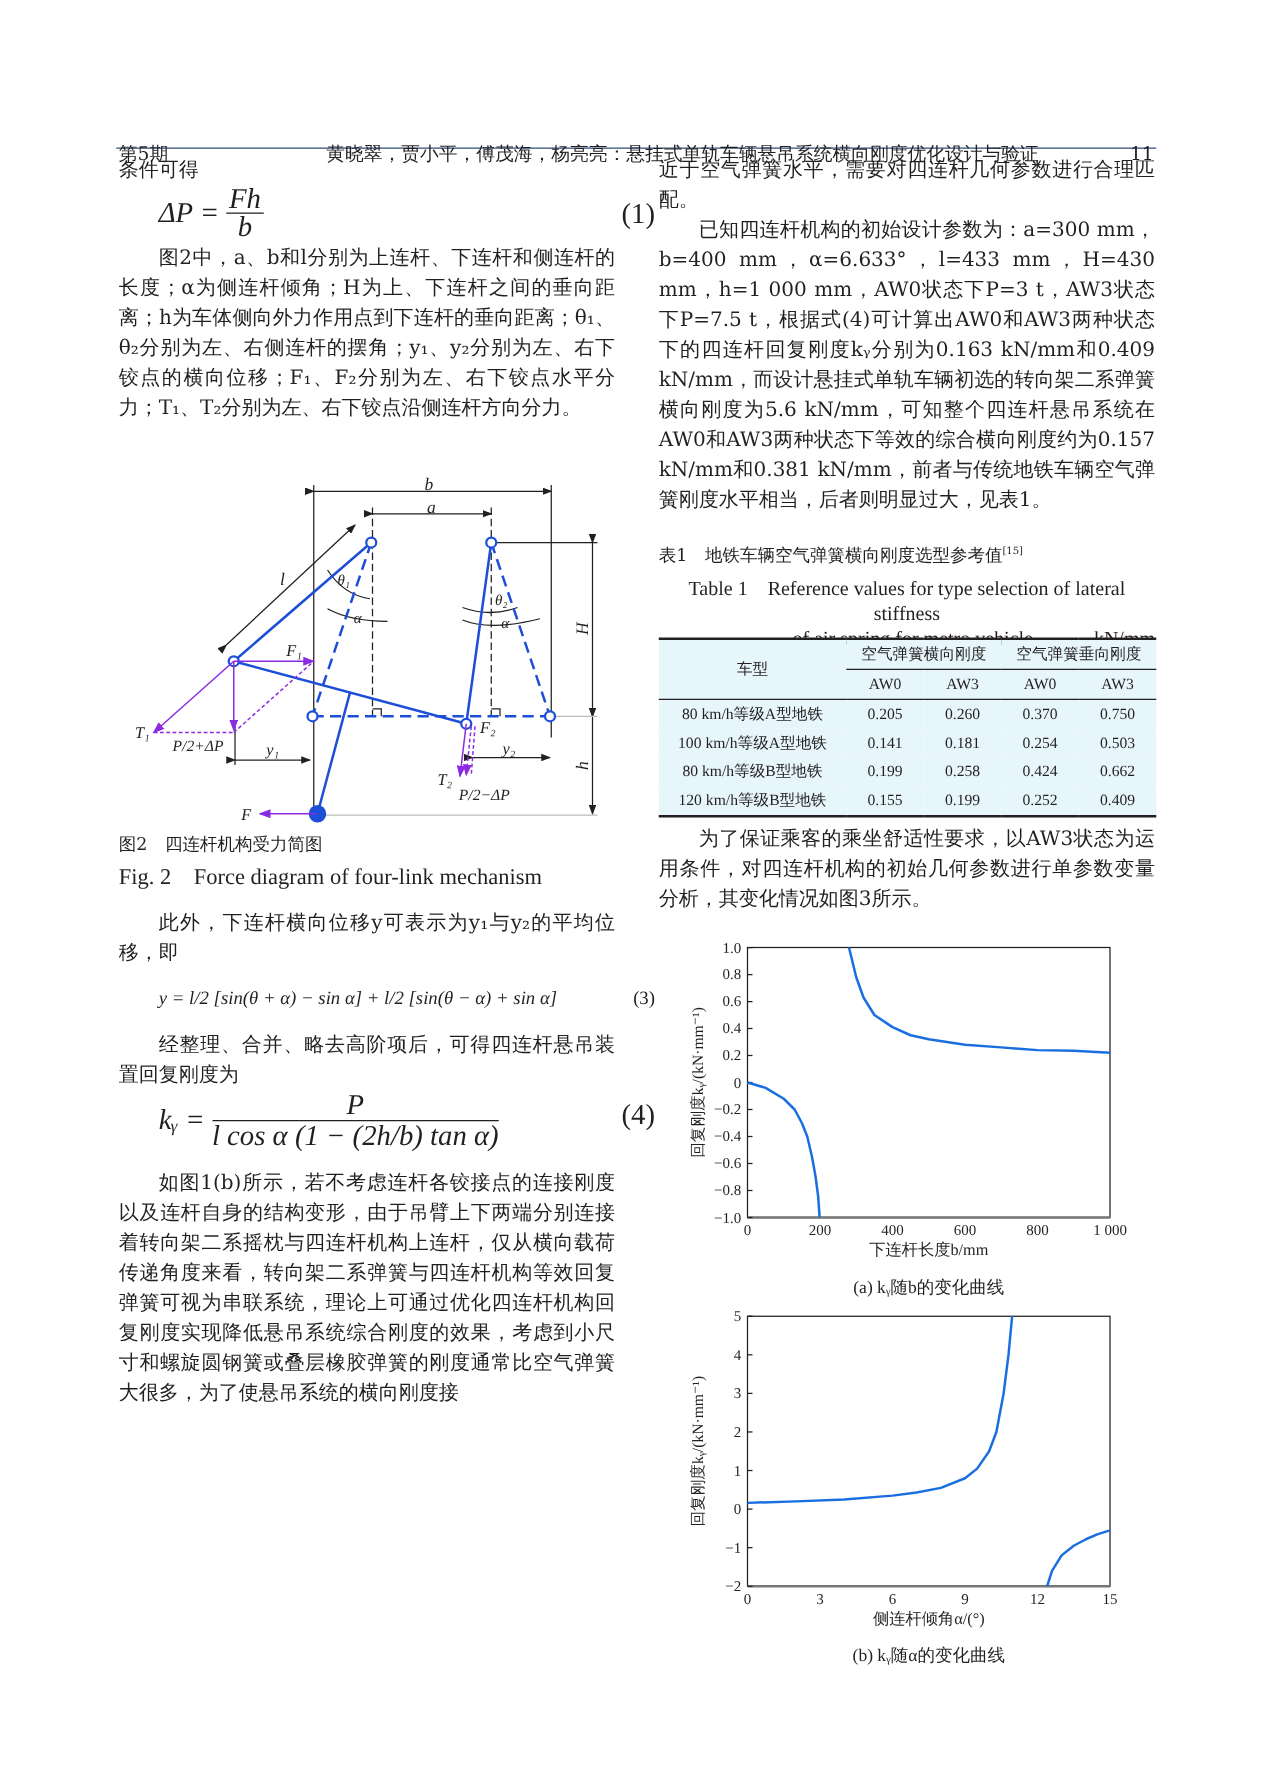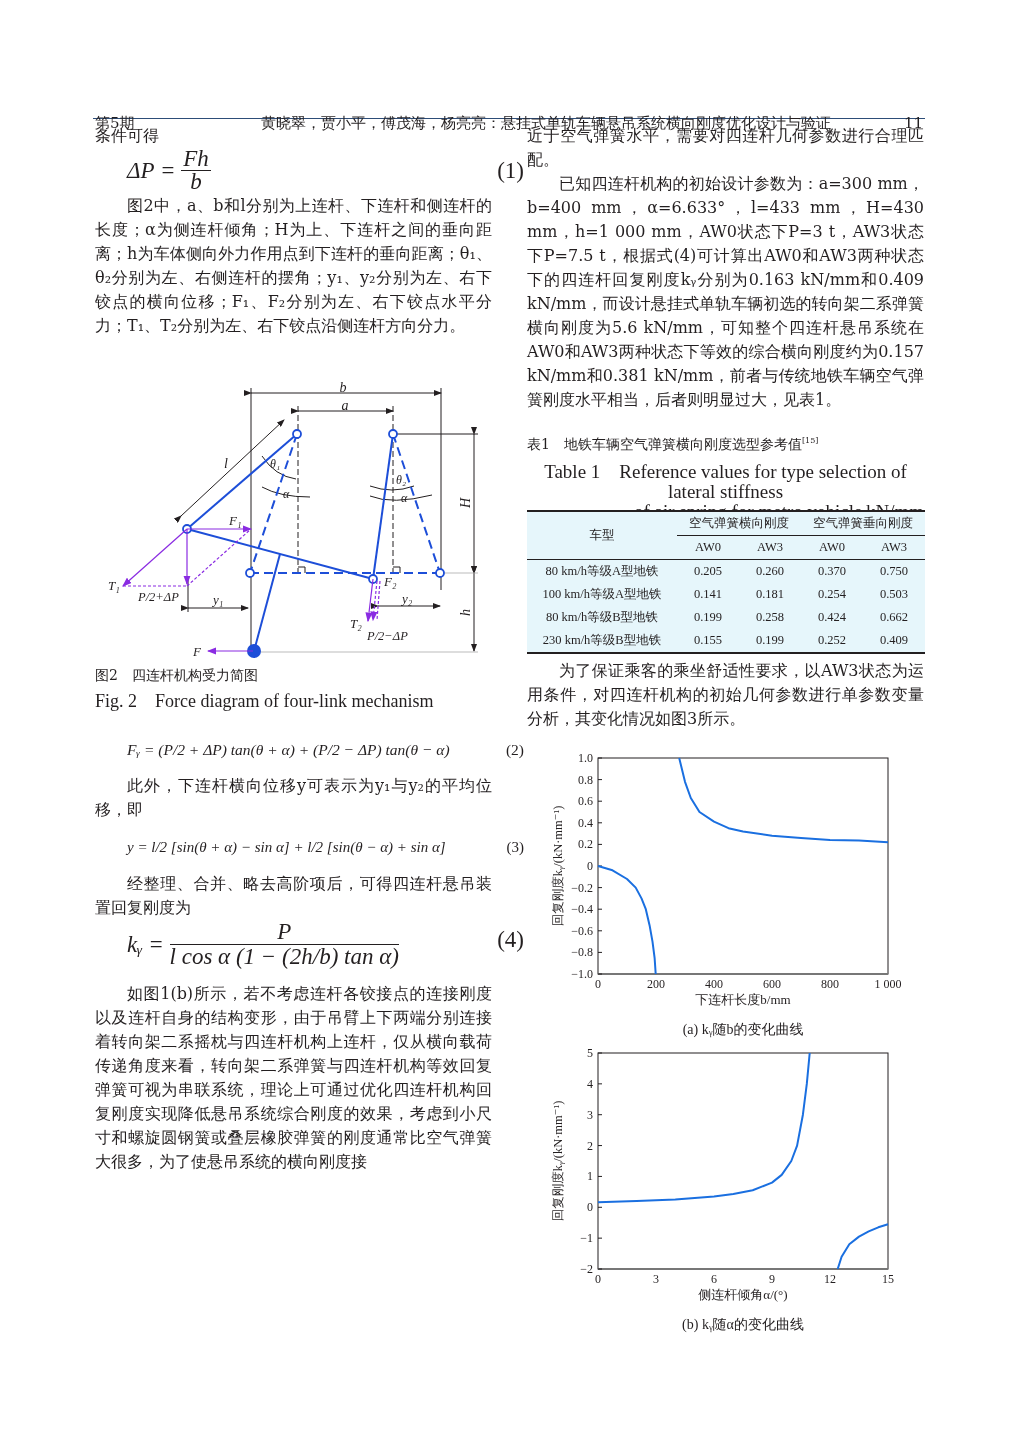--- a/index.html
+++ b/index.html
@@ -138,24 +138,20 @@
     <text x="367" y="640" font-size="12.5">P/2−ΔP</text>
     <text x="213" y="604" font-size="13">y₁</text>
     <text x="402" y="603" font-size="13">y₂</text>
     <text x="193" y="656" font-size="13">F</text>
   </g>
 </svg>
 <div class="abs caption" style="left:95px; top:667px; width:397px;">图2　四连杆机构受力简图</div>
 <div class="abs caption cap-en" style="left:95px; top:689px; width:397px;">Fig. 2　Force diagram of four-link mechanism</div>
 
 <div class="abs" style="left:95px; top:726px; width:397px;">
-  <div class="eq" style="position:relative; height:48px; margin-left:32px; line-height:48px; font-size:15.5px;">
-    <span>Fᵧ = (P/2 + ΔP) tan(θ + α) + (P/2 − ΔP) tan(θ − α)</span>
-    <span class="eqno" style="right:-32px;">(2)</span>
-  </div>
   <p class="para indent">此外，下连杆横向位移y可表示为y₁与y₂的平均位移，即</p>
   <div class="eq" style="position:relative; height:50px; margin-left:32px; line-height:50px; font-size:15px;">
     <span>y = l/2 [sin(θ + α) − sin α] + l/2 [sin(θ − α) + sin α]</span>
     <span class="eqno" style="right:-32px;">(3)</span>
   </div>
   <p class="para indent">经整理、合并、略去高阶项后，可得四连杆悬吊装置回复刚度为</p>
   <div class="eq" style="position:relative; height:62px; margin-left:32px; line-height:24px;">
     <span style="vertical-align:middle;">kᵧ =</span>
     <span class="frac">
       <span class="n" style="padding:0 40px;">P</span>
@@ -167,21 +163,21 @@
 </div>
 
 <div class="abs" style="left:527px; top:124px; width:397px;">
   <p class="para">近于空气弹簧水平，需要对四连杆几何参数进行合理匹配。</p>
   <p class="para indent">已知四连杆机构的初始设计参数为：a=300 mm，b=400 mm，α=6.633°，l=433 mm，H=430 mm，h=1 000 mm，AW0状态下P=3 t，AW3状态下P=7.5 t，根据式(4)可计算出AW0和AW3两种状态下的四连杆回复刚度kᵧ分别为0.163 kN/mm和0.409 kN/mm，而设计悬挂式单轨车辆初选的转向架二系弹簧横向刚度为5.6 kN/mm，可知整个四连杆悬吊系统在AW0和AW3两种状态下等效的综合横向刚度约为0.157 kN/mm和0.381 kN/mm，前者与传统地铁车辆空气弹簧刚度水平相当，后者则明显过大，见表1。</p>
 </div>
 
 <div class="abs caption" style="left:527px; top:436px; width:397px;">
   <span>表1　地铁车辆空气弹簧横向刚度选型参考值</span><sup style="font-size:8px;">[15]</sup>
 </div>
-<div class="abs cap-en" style="left:527px; top:462px; width:397px; font-size:19px; line-height:20px;">
+<div class="abs cap-en" style="left:527px; top:462px; width:397px; font-size:16px; line-height:20px;">
   <div style="text-align:center;">Table 1　Reference values for type selection of lateral stiffness</div>
   <div style="position:relative; padding-left:107px;">
     <span>of air spring for metro vehicle</span>
     <span style="position:absolute; right:0;">kN/mm</span>
   </div>
 </div>
 <table class="ref abs" style="left:527px; top:510px;">
   <thead>
     <tr class="tb-top">
       <th rowspan="2" class="tb-mid" style="width:150px; font-weight:normal;">车型</th>
@@ -211,21 +207,21 @@
       <td>0.503</td>
     </tr>
     <tr>
       <td>80 km/h等级B型地铁</td>
       <td>0.199</td>
       <td>0.258</td>
       <td>0.424</td>
       <td>0.662</td>
     </tr>
     <tr class="tb-bot">
-      <td>230 km/h等级B型地铁</td>
+      <td>120 km/h等级B型地铁</td>
       <td>0.155</td>
       <td>0.199</td>
       <td>0.252</td>
       <td>0.409</td>
     </tr>
   </tbody>
 </table>
 
 <div class="abs" style="left:527px; top:659px; width:397px;">
   <p class="para indent">为了保证乘客的乘坐舒适性要求，以AW3状态为运用条件，对四连杆机构的初始几何参数进行单参数变量分析，其变化情况如图3所示。</p>

